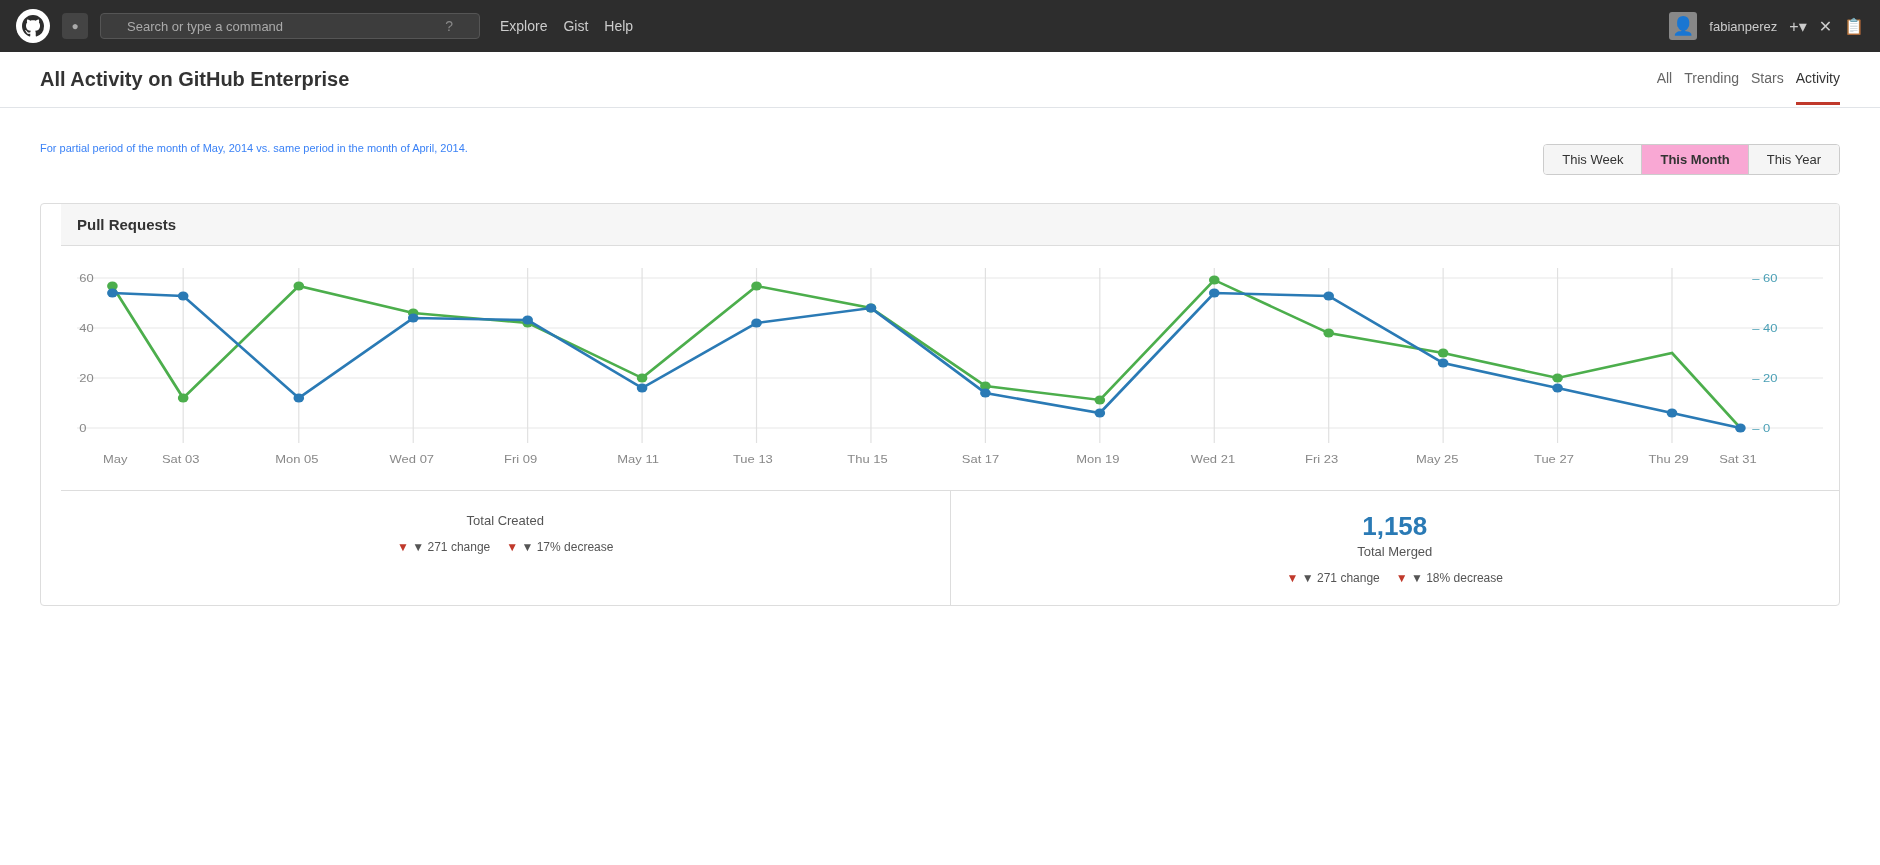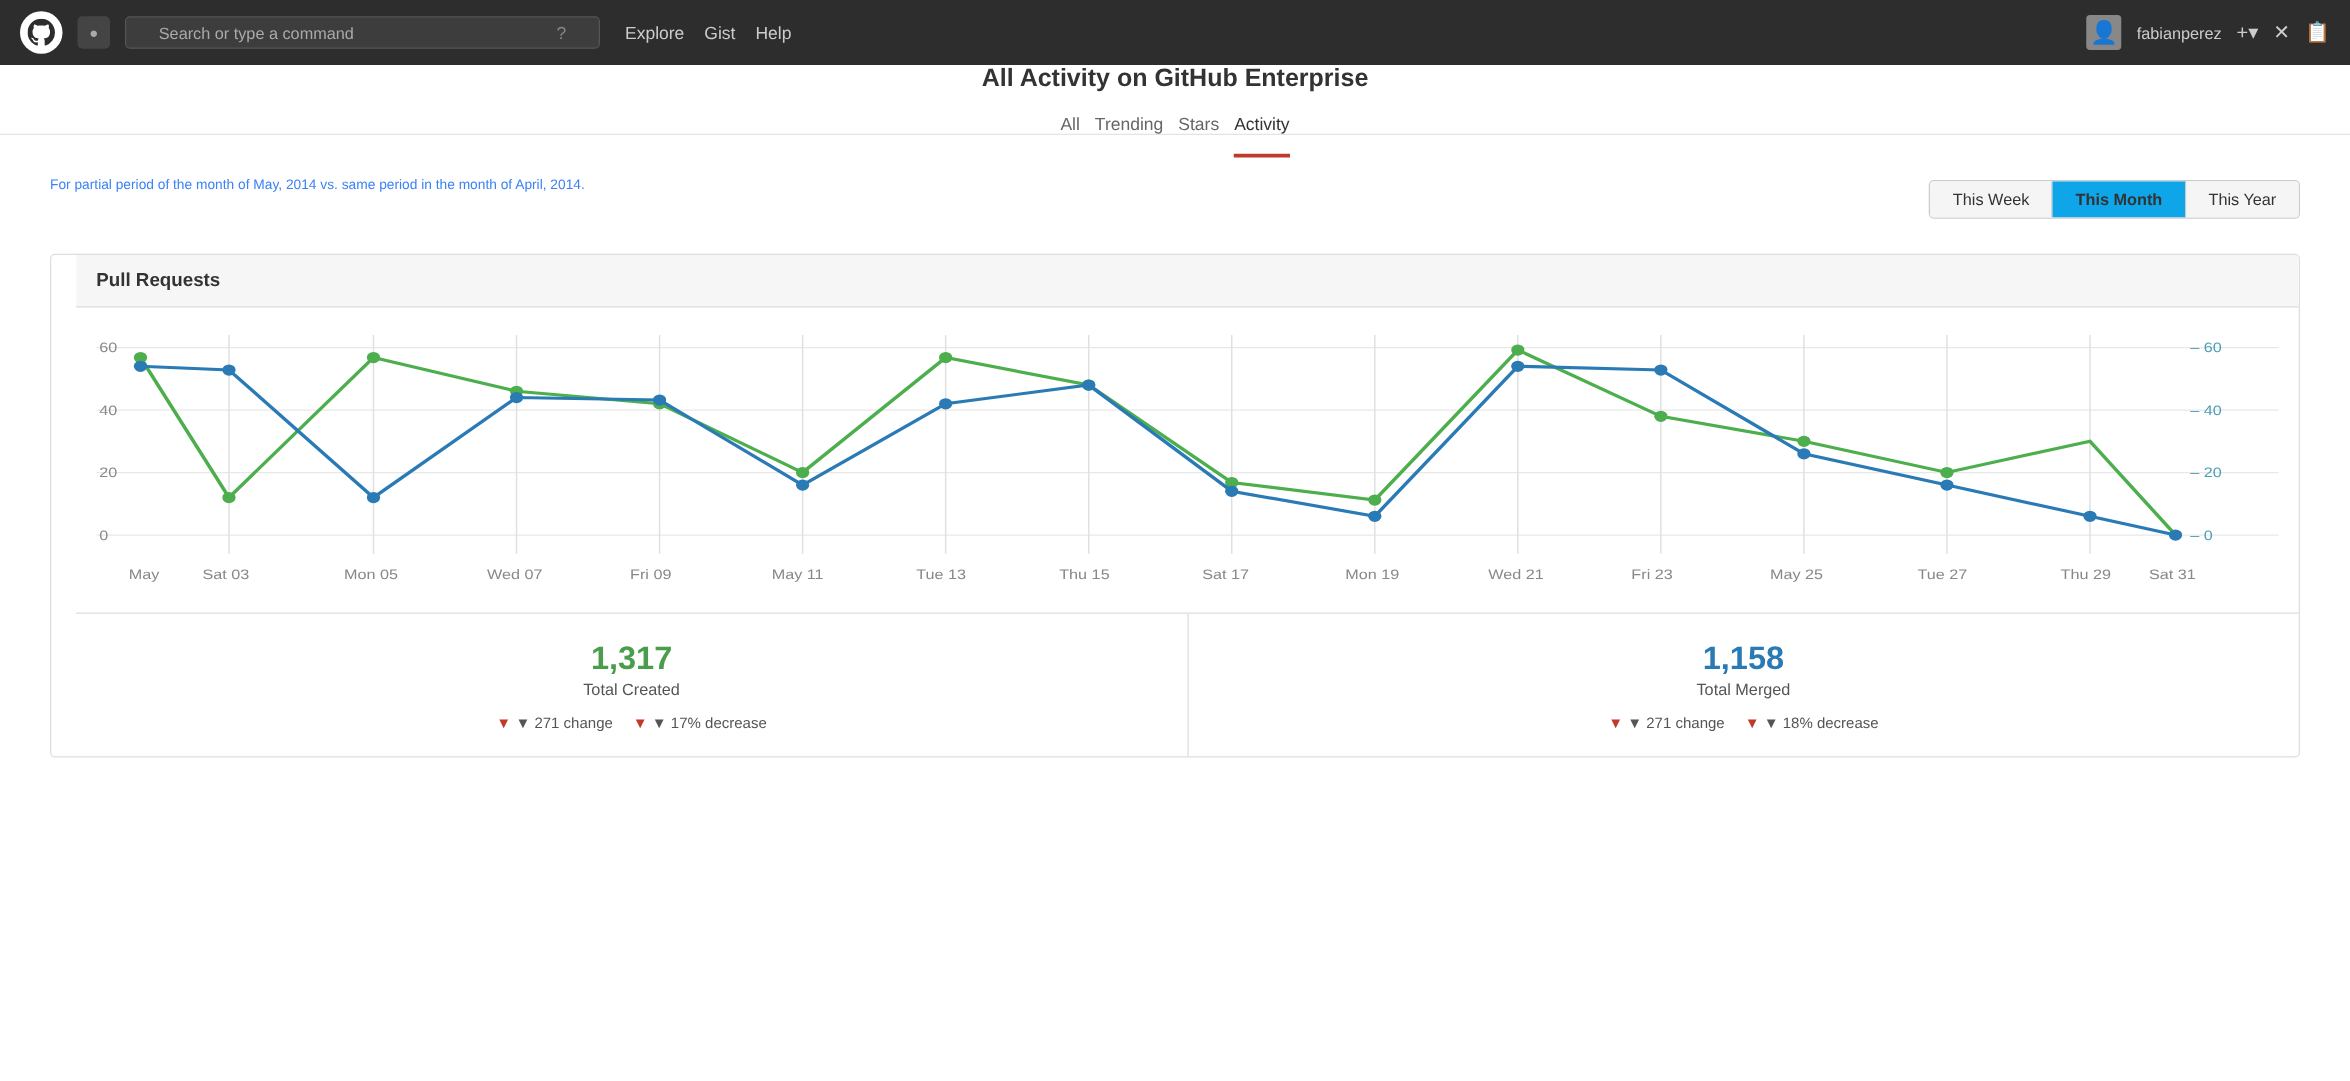--- a/index.html
+++ b/index.html
@@ -59,21 +59,20 @@
     .nav-icon-btn { color: #ccc; font-size: 16px; cursor: pointer; background: none; border: none; }
 
     
     .sub-nav {
       border-bottom: 1px solid #e1e4e8;
       padding: 0 40px;
       display: flex;
       align-items: center;
       justify-content: space-between;
       height: 56px;
-      flex-direction: column;
     }
     .sub-nav-title { font-size: 20px; font-weight: 600; color: #333; }
     .sub-nav-tabs { display: flex; gap: 12px; justify-content: center; }
     .sub-nav-tab { color: #666; text-decoration: none; font-size: 14px; padding: 16px 0; border-bottom: 3px solid transparent; }
     .sub-nav-tab.active { color: #333; font-weight: 400; border-bottom-color: #c0392b; }
 
     
     .main-content { padding: 32px 40px; }
 
     
@@ -89,21 +88,21 @@
       padding: 7px 18px;
       font-size: 13px;
       font-weight: 500;
       background: #f5f5f5;
       border: none;
       border-right: 1px solid #ccc;
       cursor: pointer;
       color: #333;
     }
     .period-btn:last-child { border-right: none; }
-    .period-btn.active { background: #0ea5e9; font-weight: 700; }
+    .period-btn.active { background: #f9a8d4; font-weight: 700; }
 
     
     .chart-card {
       border: 1px solid #ddd;
       border-radius: 4px;
       overflow: hidden;
       padding-left: 20px;
     }
     .chart-card-header {
       background: #f6f6f6;
@@ -283,21 +282,20 @@
           <text x="1135" y="205" font-size="11" fill="#888">May 25</text>
           <text x="1235" y="205" font-size="11" fill="#888">Tue 27</text>
           <text x="1332" y="205" font-size="11" fill="#888">Thu 29</text>
           <text x="1392" y="205" font-size="11" fill="#888">Sat 31</text>
         </svg>
       </div>
     </div>
 
     <div class="stats-row">
       <div class="stat-cell">
-        <div class="stat-number green">1,317</div>
         <div class="stat-label">Total Created</div>
         <div class="stat-changes">
           <span><span class="stat-down-icon">▼</span> <span style="display:inline">▼ 271 change</span></span>
           <span><span class="stat-down-icon">▼</span> <span style="display:inline">▼ 17% decrease</span></span>
         </div>
       </div>
       <div class="stat-cell">
         <div class="stat-number blue">1,158</div>
         <div class="stat-label">Total Merged</div>
         <div class="stat-changes">

